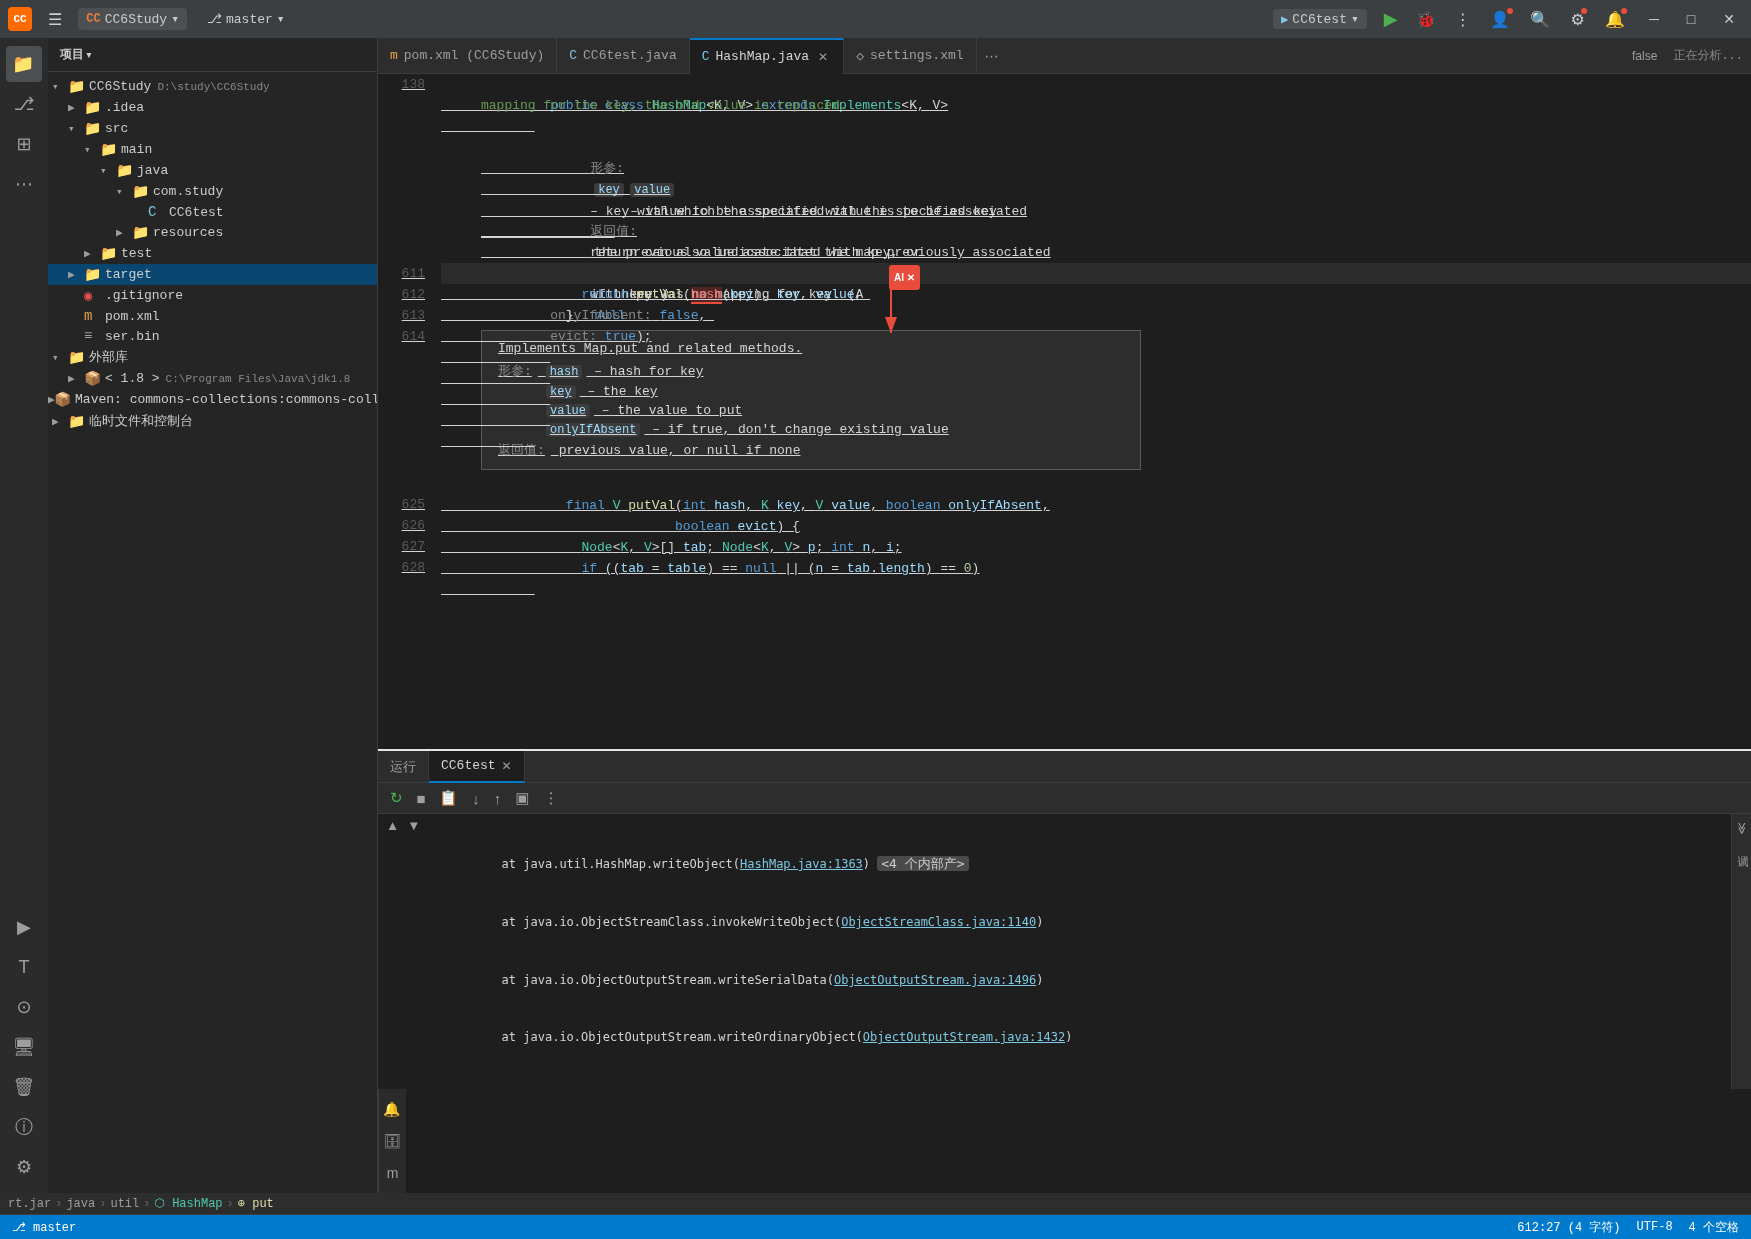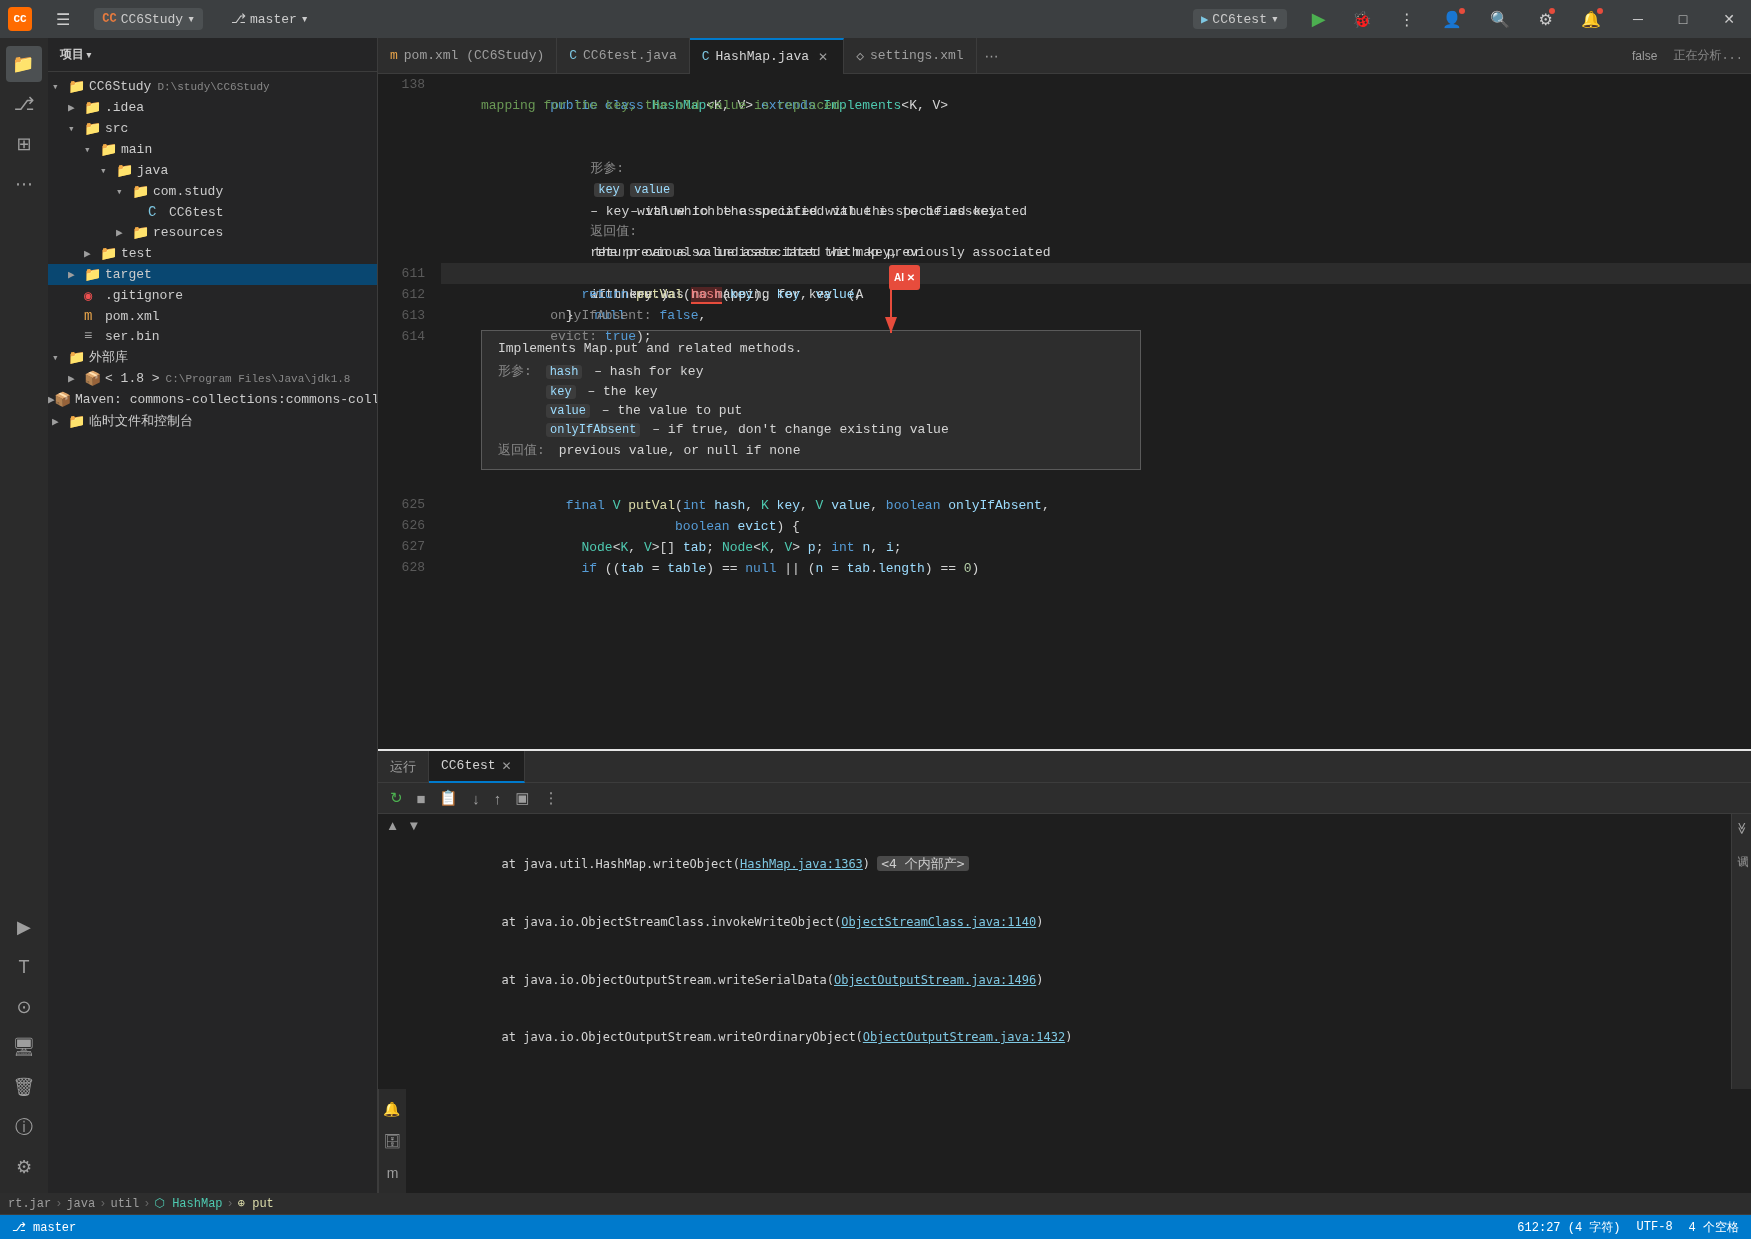--- a/index.html
+++ b/index.html
@@ -15,21 +15,21 @@
       flex-direction: column;
     }
 
     
     .titlebar {
       background: #3c3f41;
       height: 38px;
       display: flex;
       align-items: center;
       padding: 0 8px;
-      gap: 20px;
+      gap: 12px;
       flex-shrink: 0;
     }
     .titlebar-logo {
       width: 24px; height: 24px;
       background: #ff6b00;
       border-radius: 4px;
       display: flex; align-items: center; justify-content: center;
       color: white; font-weight: bold; font-size: 11px;
     }
     .titlebar-menu-btn {
@@ -197,20 +197,21 @@
     .analyzing-indicator {
       color: #888; font-size: 12px; padding: 0 8px;
     }
 
     
     .code-editor {
       flex: 1;
       background: #1e1e1e;
       overflow: auto;
       position: relative;
+      text-decoration: underline;
     }
     .code-content {
       display: flex;
       min-height: 100%;
     }
     .line-numbers {
       width: 55px;
       background: #1e1e1e;
       color: #5a5a5a;
       text-align: right;

